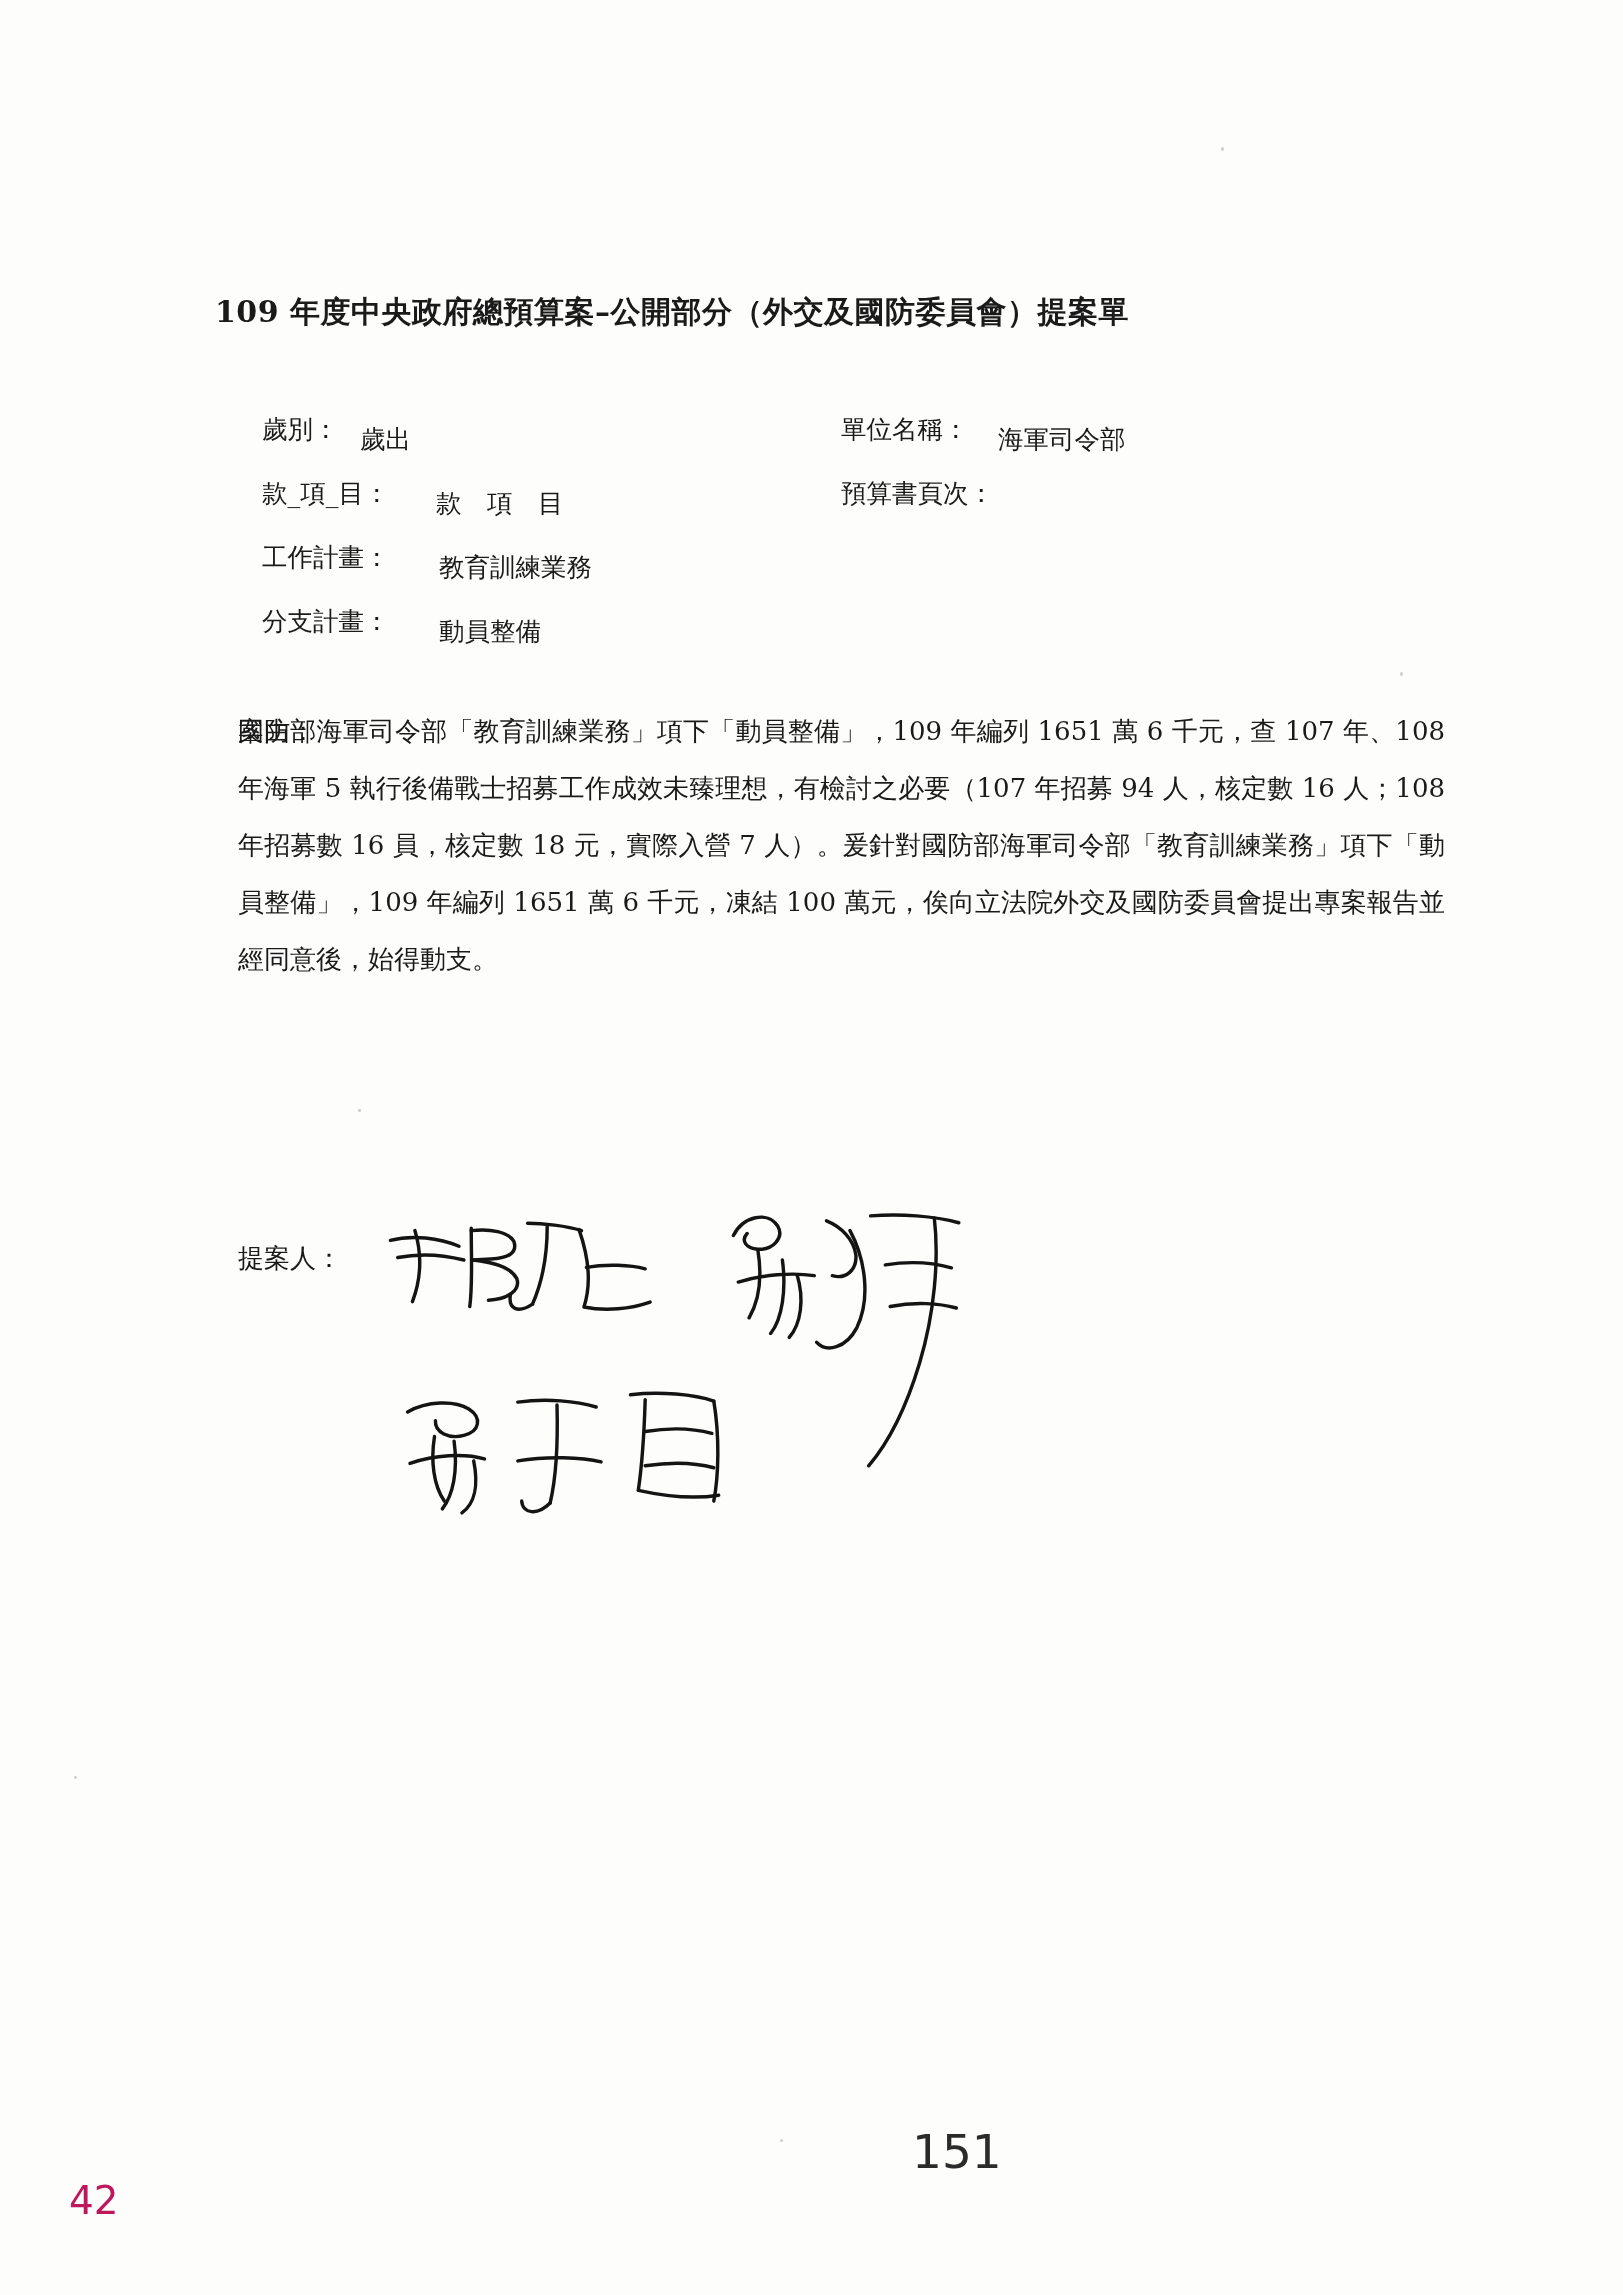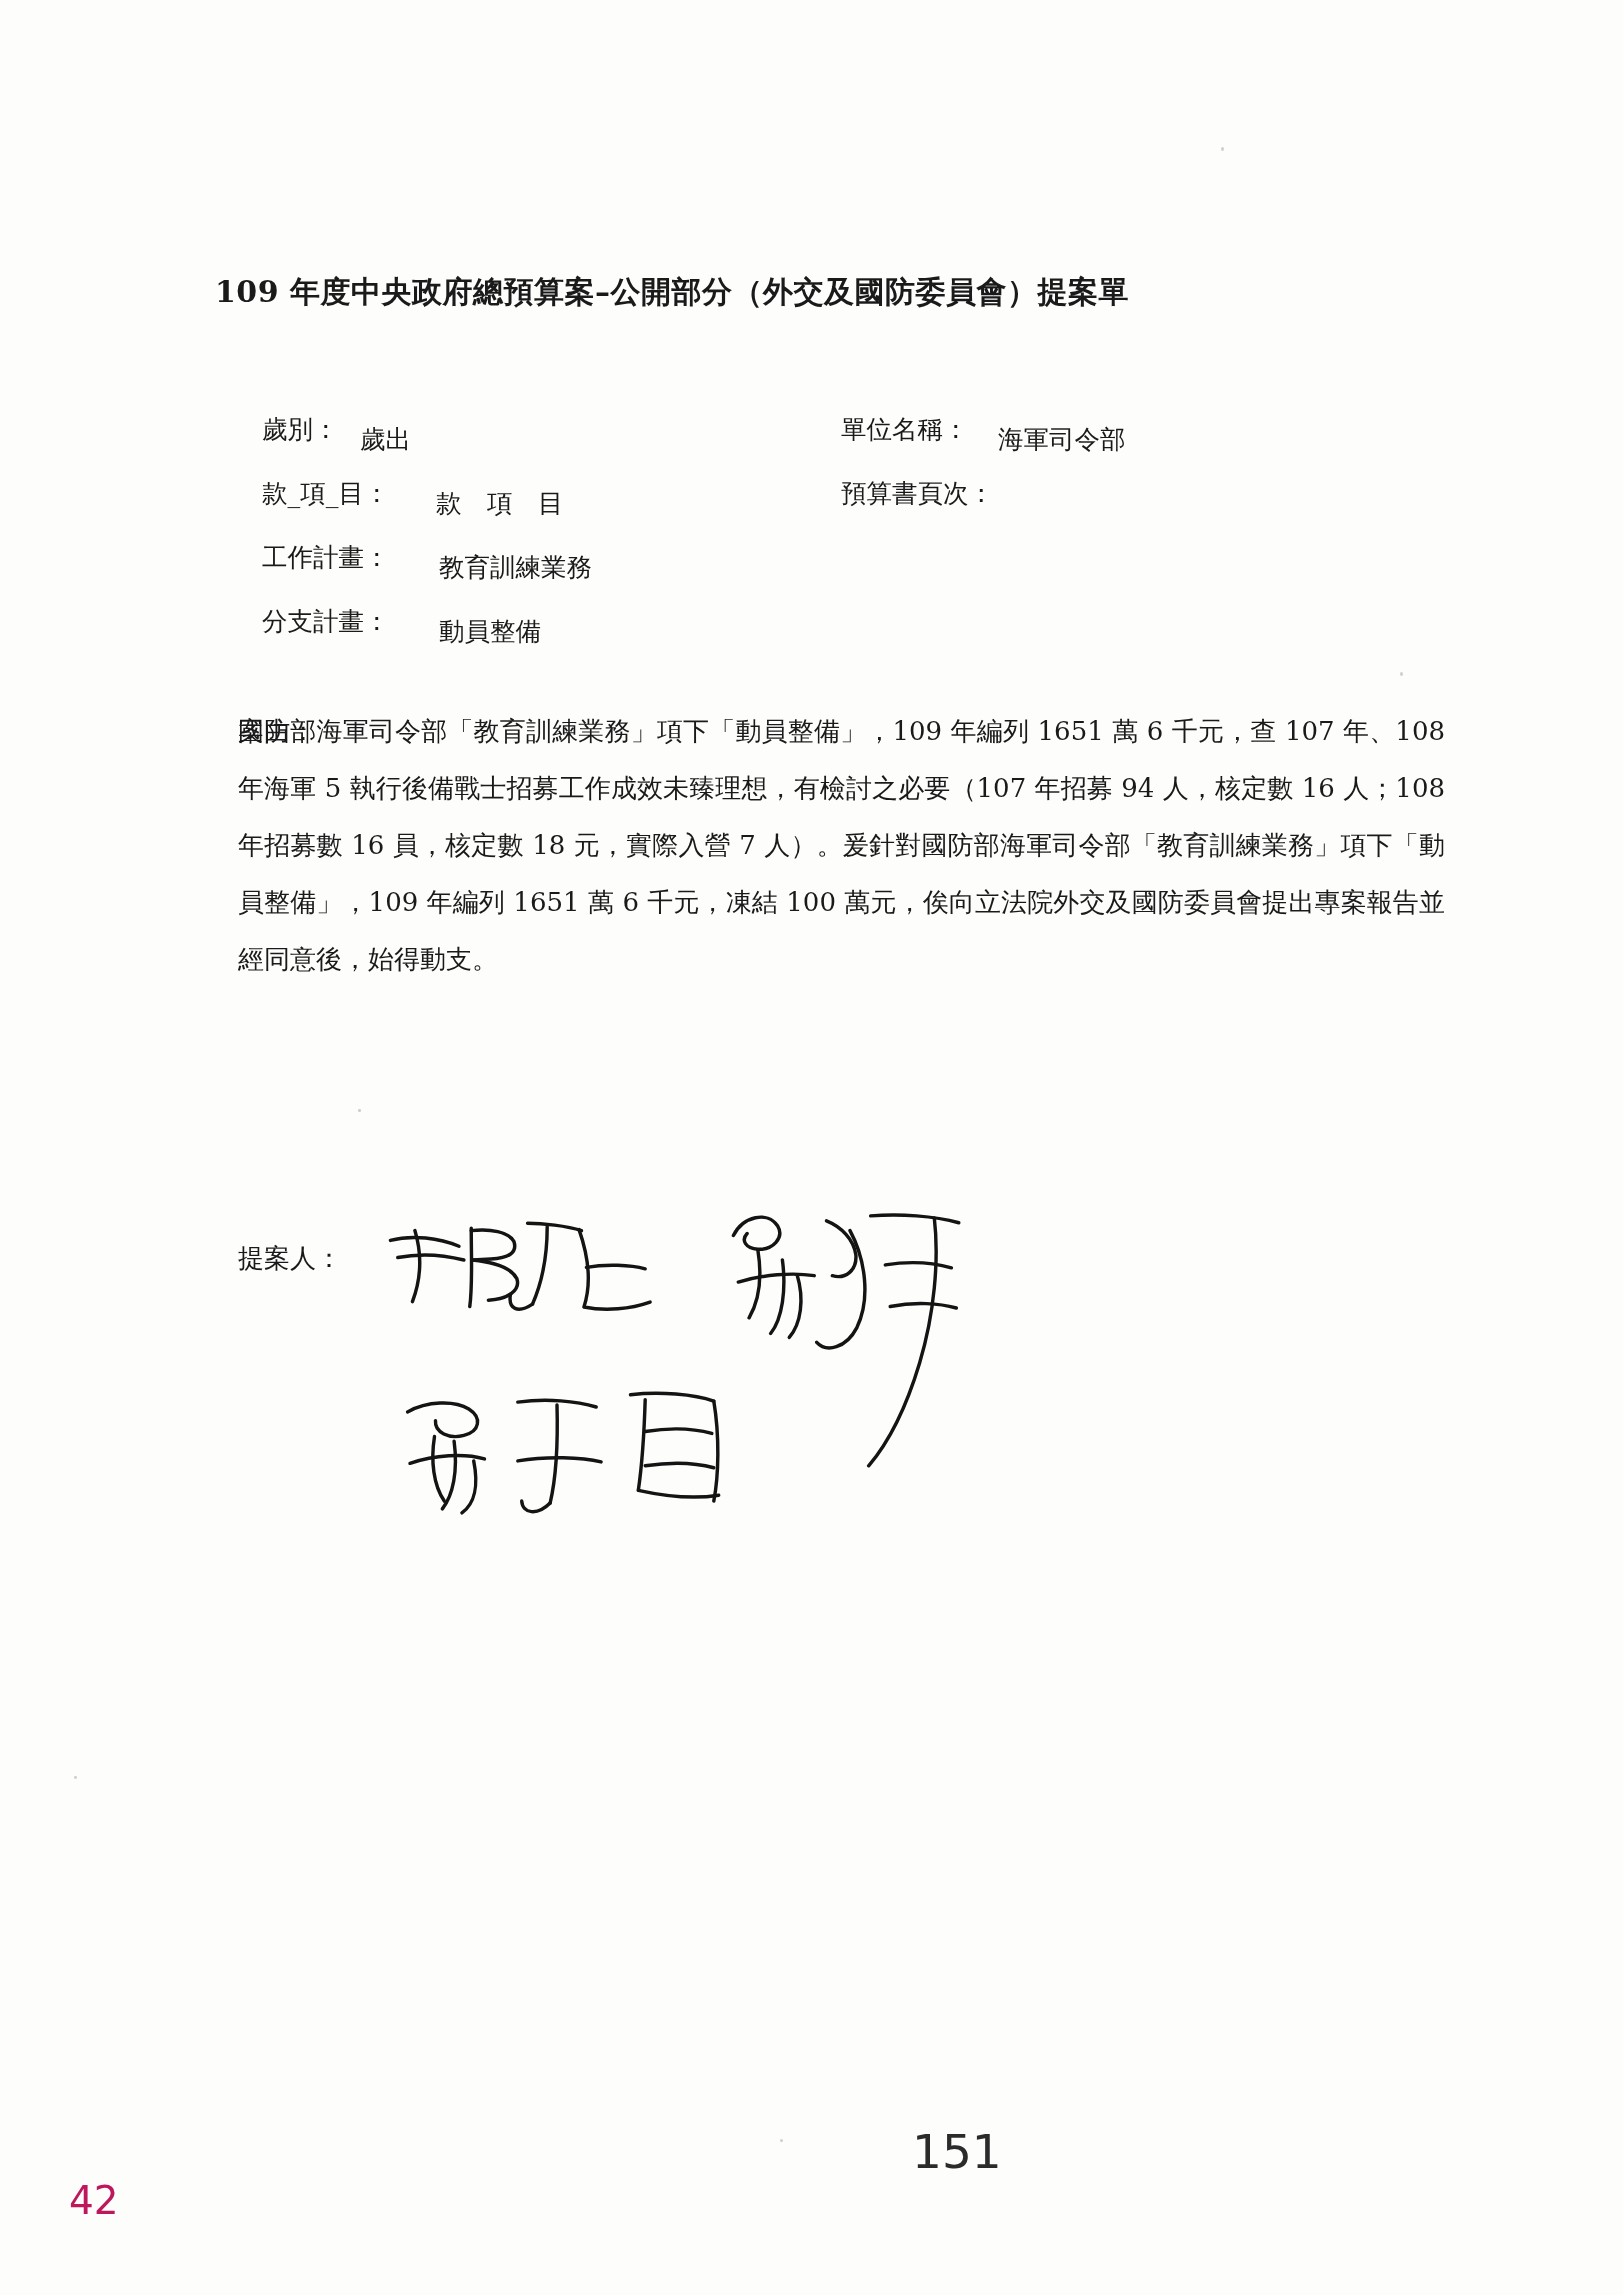--- a/index.html
+++ b/index.html
@@ -26,21 +26,21 @@
 
   
   .speck {
     position: absolute;
     background: #cfcfcf;
     border-radius: 50%;
   }
 
   .doc-title {
     position: absolute;
-    top: 272px;
+    top: 292px;
     left: 0;
     width: 1344px;
     text-align: center;
     font-size: 30px;
     font-weight: 700;
     letter-spacing: 0.5px;
     font-family: "DejaVu Serif", "Liberation Serif", serif;
   }
 
   .meta {

